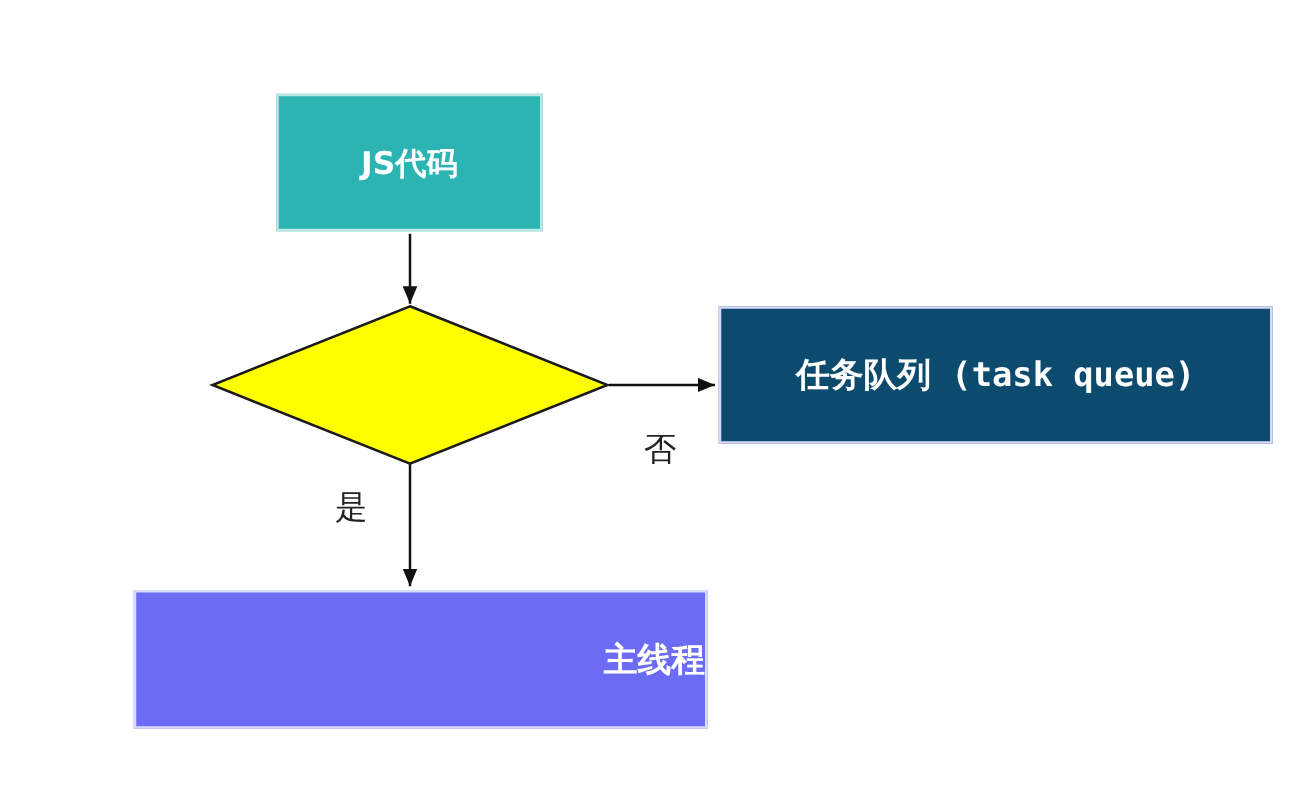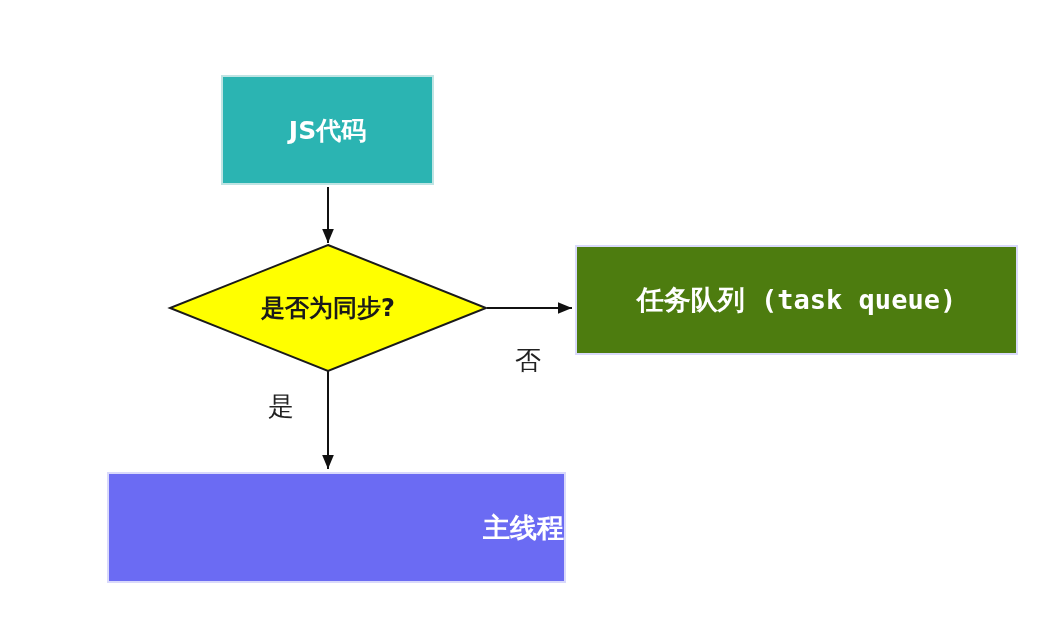--- a/index.html
+++ b/index.html
@@ -37,21 +37,21 @@
     width: 213px; height: 110px;
     background: #2bb4b2;
     border: 2px solid #bfe4e3;
     color: #ffffff;
     font-size: 25px;
     justify-content: center;
   }
   .node-task-queue {
     left: 575px; top: 245px;
     width: 443px; height: 110px;
-    background: #4d7c0f;
+    background: #0c4a6e;
     border: 2px solid #d9d9fb;
     color: #ffffff;
     font-size: 27px;
     font-family: "DejaVu Sans Mono", "DejaVu Sans", monospace, sans-serif;
   }
   .node-main-thread {
     left: 107px; top: 472px;
     width: 459px; height: 111px;
     background: #6b6bf3;
     border: 2px solid #d9d9fb;
@@ -99,21 +99,20 @@
 
     <line x1="328" y1="371" x2="328" y2="469" stroke="#111111" stroke-width="2" marker-end="url(#arrowhead)"></line>
 
     <polygon points="328,245 486,308 328,371 170,308" fill="#ffff00" stroke="#1a1a1a" stroke-width="2"></polygon>
   </svg>
 
   <div class="node node-js-code">
     <span>JS代码</span>
   </div>
 
-  <div class="decision-label">是否为同步?</div>
 
   <div class="node node-task-queue">
     <span>任务队列 (task queue)</span>
   </div>
 
   <div class="node node-main-thread">
     <span>主线程</span>
   </div>
 
   <div class="edge-label edge-label-no">否</div>

